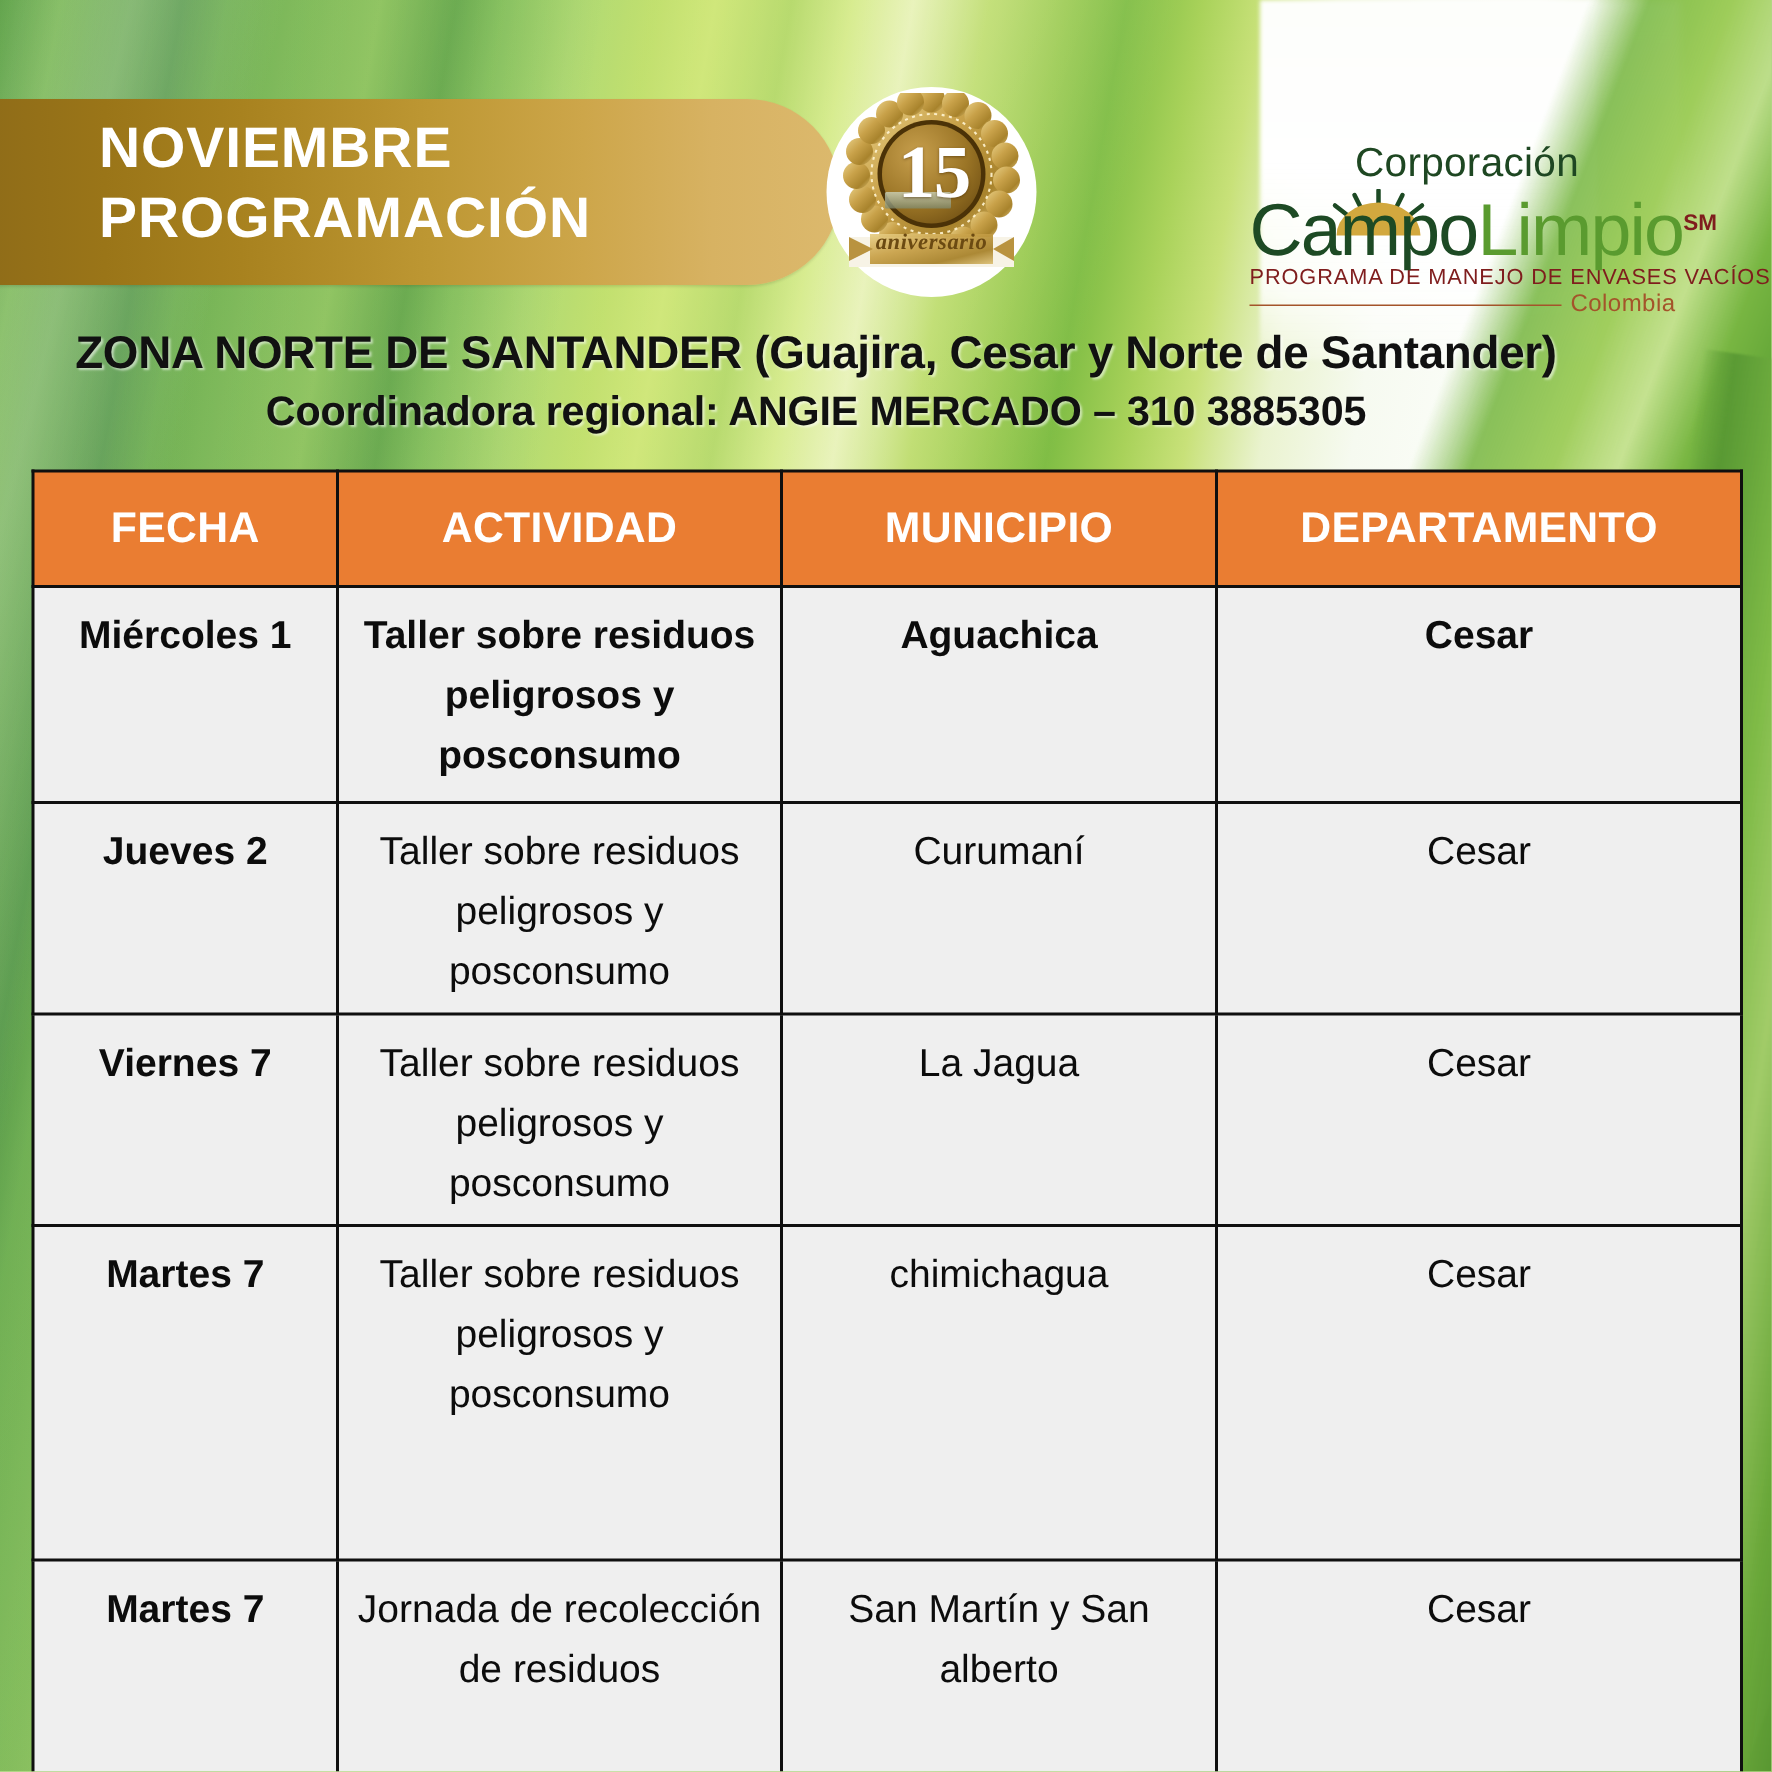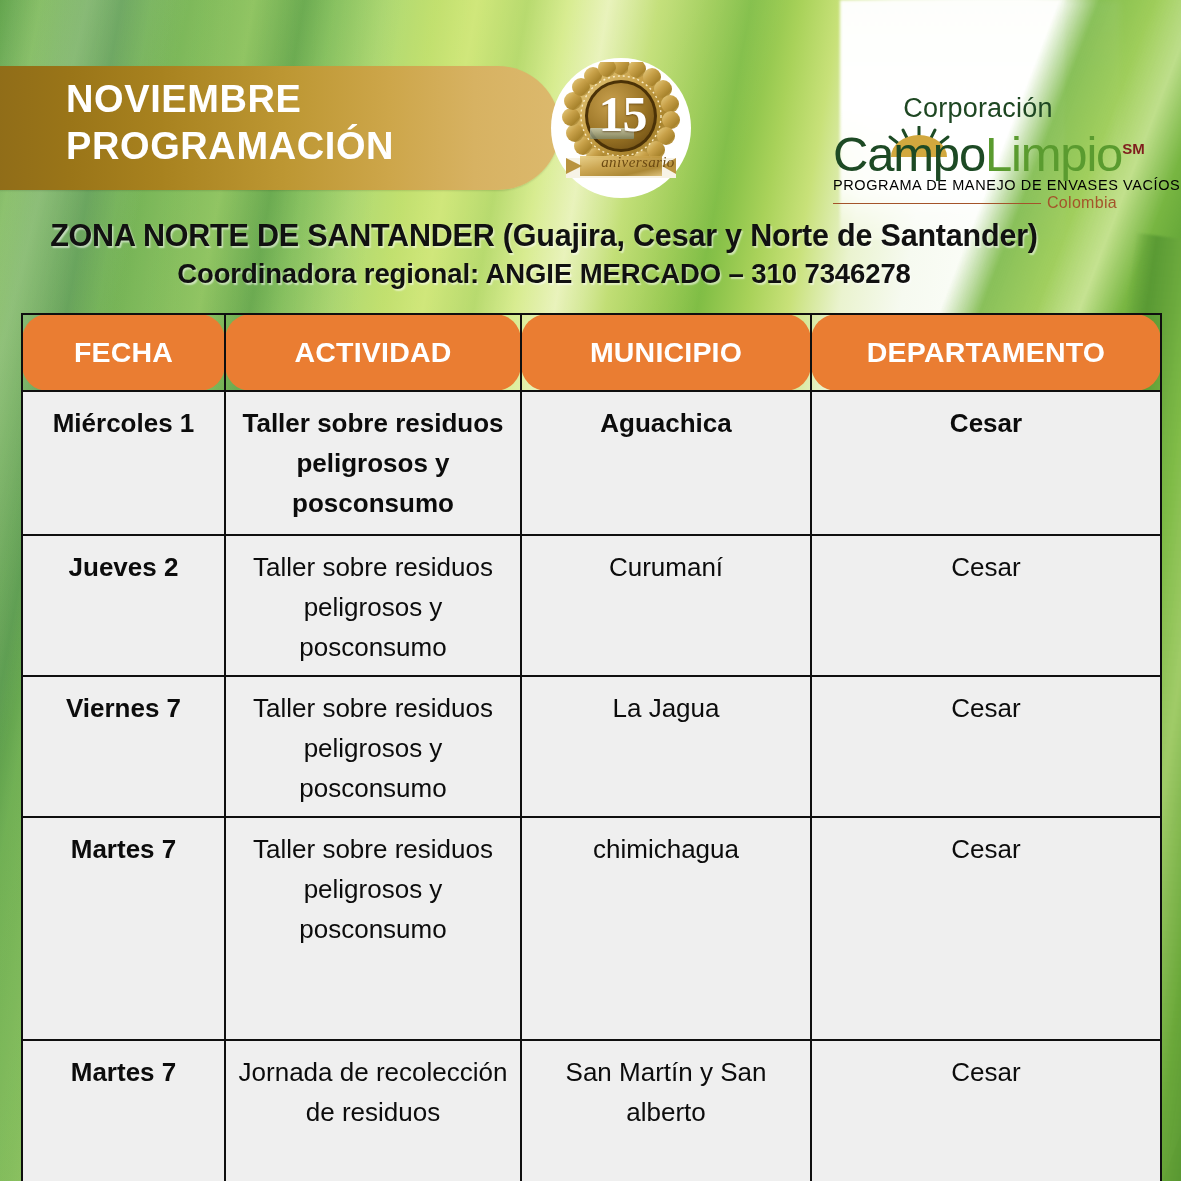--- a/index.html
+++ b/index.html
@@ -143,27 +143,28 @@
     font-family: "Liberation Serif", serif;
     font-weight: bold;
     font-size: 50px;
     color: #ffffff;
     text-shadow: 0 1px 2px rgba(70,40,0,0.55);
     letter-spacing: -1px;
     padding-left: 3px;
   }
   .seal-anniv {
     position: absolute;
-    left: 17px; top: 92px; width: 126px;
+    left: 0; top: 92px; width: 126px;
     text-align: center;
     font-family: "Liberation Serif", serif;
     font-style: italic;
     font-size: 15px;
     color: #6b4a12;
     letter-spacing: 0.4px;
+    font-weight: bold;
   }
   .seal-minilogo {
     position: absolute;
     left: 32px; top: 66px;
     width: 44px; height: 11px;
     background: linear-gradient(180deg,#cfd9c5,#7f8a6e);
     opacity: .75;
     border-radius: 1px;
   }
 
@@ -199,21 +200,21 @@
   .logo-limpio { color: #5a9b2f; font-weight: normal; }
   .logo-sm {
     font-size: 15px;
     vertical-align: super;
     color: #7f1d1d;
     font-weight: bold;
     letter-spacing: 0;
   }
   .logo-sub {
     font-size: 14.5px;
-    color: #000000;
+    color: #7f1d1d;
     letter-spacing: 0.6px;
     margin-top: -2px;
     white-space: nowrap;
   }
   .logo-line-wrap {
     display: flex; align-items: center; justify-content: flex-end;
     gap: 6px;
     margin-top: 1px;
     padding-right: 6px;
   }
@@ -261,21 +262,20 @@
     background: #efefef;
   }
   .sched-table th {
     background: #ea7d32;
     color: #ffffff;
     font-size: 28.5px;
     font-weight: bold;
     height: 77px;
     vertical-align: middle;
     letter-spacing: 0.2px;
-    border-radius: 26px;
   }
   .sched-table td {
     font-size: 26px;
     color: #0c0c0c;
     line-height: 40px;
     padding: 11px 8px 8px 8px;
   }
   td.c-fecha { font-weight: bold; }
   tr.bold-row td { font-weight: bold; }
   tr.bold-row td.c-act { line-height: 40px; }
@@ -381,21 +381,21 @@
     </div>
     <div class="logo-sub">PROGRAMA DE MANEJO  DE ENVASES VACÍOS</div>
     <div class="logo-line-wrap">
       <span class="logo-rule"></span>
       <span class="logo-col">Colombia</span>
     </div>
   </div>
 
   <div class="subtitle-block">
     <div class="subtitle-1">ZONA NORTE DE SANTANDER (Guajira, Cesar y Norte de Santander)</div>
-    <div class="subtitle-2">Coordinadora regional: ANGIE MERCADO – 310 7346278</div>
+    <div class="subtitle-2">Coordinadora regional: ANGIE MERCADO – 310 3885305</div>
   </div>
 
   <table class="sched-table">
     <colgroup>
       <col class="col-1">
         <col class="col-2">
         <col class="col-3">
         <col class="col-4">
     </colgroup>
     <thead>

